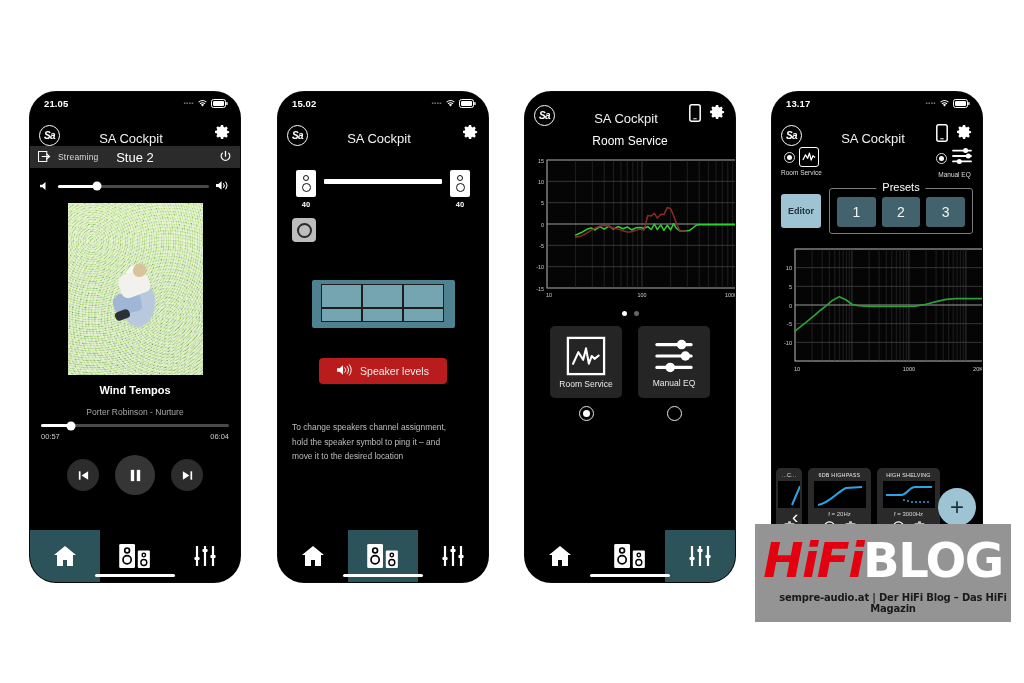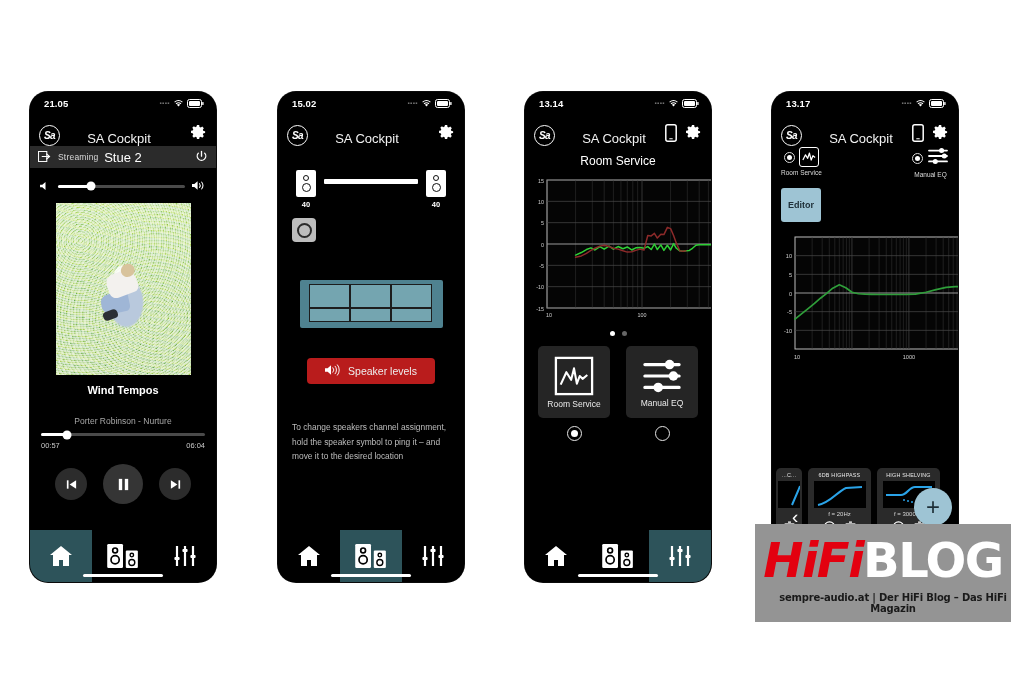--- a/index.html
+++ b/index.html
@@ -7,23 +7,23 @@
     width: 1024px; height: 683px;
     background: #ffffff;
     font-family: "Liberation Sans", sans-serif;
     overflow: hidden;
   }
   #stage { position: relative; width: 1024px; height: 683px; background: #fff; }
 
   
   .phone {
     position: absolute;
-    width: 186px; height: 490px;
+    width: 210px; height: 490px;
     background: #000;
-    border-radius: 18px;
+    border-radius: 26px;
     overflow: hidden;
     box-shadow: 0 0 0 1px #0a0a0a;
   }
   .phone.p1 { left: 30px;  top: 92px; }
   .phone.p2 { left: 278px; top: 92px; }
   .phone.p3 { left: 525px; top: 92px; }
   .phone.p4 { left: 772px; top: 92px; }
 
   .screen { position: relative; width: 100%; height: 100%; background: #000; color: #fff; }
 
@@ -104,21 +104,21 @@
   .art .jeans {
     position: absolute; left: 0px; top: 18px; width: 28px; height: 20px;
     background: #9fb6d6; border-radius: 8px 4px 5px 9px; transform: rotate(8deg);
   }
   .art .shoe {
     position: absolute; left: -2px; top: 33px; width: 15px; height: 9px;
     background: #2b2f36; border-radius: 4px;
   }
 
   .tracktitle { text-align: center; font-size: 11px; font-weight: bold; margin-top: 9px; }
-  .trackartist { text-align: center; font-size: 8.5px; color: #a8a8a8; margin-top: 20px; }
+  .trackartist { text-align: center; font-size: 8.5px; color: #a8a8a8; margin-top: 11px; }
   .seekrow { padding: 7px 11px 0; }
   .times { display: flex; justify-content: space-between; font-size: 7.5px; color: #c9c9c9; margin-top: 5px; }
 
   .transport { display: flex; justify-content: center; align-items: center; gap: 16px; margin-top: 14px; }
   .tbtn {
     width: 32px; height: 32px; border-radius: 50%; background: #2c2c2c;
     display: flex; align-items: center; justify-content: center;
   }
   .tbtn.big { width: 40px; height: 40px; background: #353535; }
 
@@ -521,40 +521,20 @@
         </div>
         <div class="homebar"></div>
       </div>
 
     </div>
   </div>
 
   <div class="phone p3">
     <div class="screen">
 
-      <div class="statusbar">
-        <span>13.14</span>
-        <span class="sb-right">
-          <span class="sb-dots">▪▪▪▪</span>
-          <span class="wifi">
-            <svg width="11" height="9" viewBox="0 0 11 9">
-                <path d="M5.5 7.6l1.6-1.9a2.4 2.4 0 0 0-3.2 0z" fill="#fff"></path>
-                <path d="M1.6 3.1a6.2 6.2 0 0 1 7.8 0" stroke="#fff" stroke-width="1.1" fill="none"></path>
-                <path d="M3 4.8a4 4 0 0 1 5 0" stroke="#fff" stroke-width="1.1" fill="none"></path>
-              </svg>
-          </span>
-          <span class="batt">
-            <svg width="17" height="9" viewBox="0 0 17 9">
-                <rect x="0.5" y="0.5" width="14" height="8" rx="2" fill="none" stroke="#fff"></rect>
-                <rect x="2" y="2" width="11" height="5" rx="1" fill="#fff"></rect>
-                <rect x="15.2" y="3" width="1.4" height="3" rx=".6" fill="#fff"></rect>
-              </svg>
-          </span>
-        </span>
-      </div>
 
       <div class="appbar">
         <div class="logo">Sa</div>
         <div class="apptitle">SA Cockpit</div>
         <div class="bar-right">
           <span class="ico">
             <svg width="12" height="18" viewBox="0 0 12 18">
                 <rect x="0.8" y="0.8" width="10.4" height="16.4" rx="2" fill="none" stroke="#fff" stroke-width="1.5"></rect>
                 <rect x="4.2" y="14.2" width="3.6" height="1.1" rx=".5" fill="#fff"></rect>
               </svg>
@@ -755,20 +735,26 @@
                   <circle cx="9" cy="16" r="2.8" fill="#fff"></circle>
                 </svg>
             </div>
           </div>
           <div class="eqsel-label">Manual EQ</div>
         </div>
       </div>
 
       <div class="presets-wrap">
         <div class="editor-btn">Editor</div>
+        <div class="presets-box">
+          <div class="presets-cap">Presets</div>
+          <div class="preset-btn">1</div>
+          <div class="preset-btn">2</div>
+          <div class="preset-btn">3</div>
+        </div>
       </div>
 
       <div class="chart-wrap" style="margin:9px 5px 0 3px;">
         <svg id="chart2" width="214" height="134" viewBox="0 0 214 134">
             <rect x="20" y="6" width="188" height="112" fill="#050505" stroke="#bdbdbd" stroke-width="1"></rect>
             <line x1="37.144236574392295" y1="6" x2="37.144236574392295" y2="118" stroke="#3a3a3a" stroke-width="0.5"></line>
             <line x1="47.172972073903914" y1="6" x2="47.172972073903914" y2="118" stroke="#3a3a3a" stroke-width="0.5"></line>
             <line x1="54.2884731487846" y1="6" x2="54.2884731487846" y2="118" stroke="#3a3a3a" stroke-width="0.5"></line>
             <line x1="59.80768456747693" y1="6" x2="59.80768456747693" y2="118" stroke="#3a3a3a" stroke-width="0.5"></line>
             <line x1="64.31720864829622" y1="6" x2="64.31720864829622" y2="118" stroke="#3a3a3a" stroke-width="0.5"></line>

